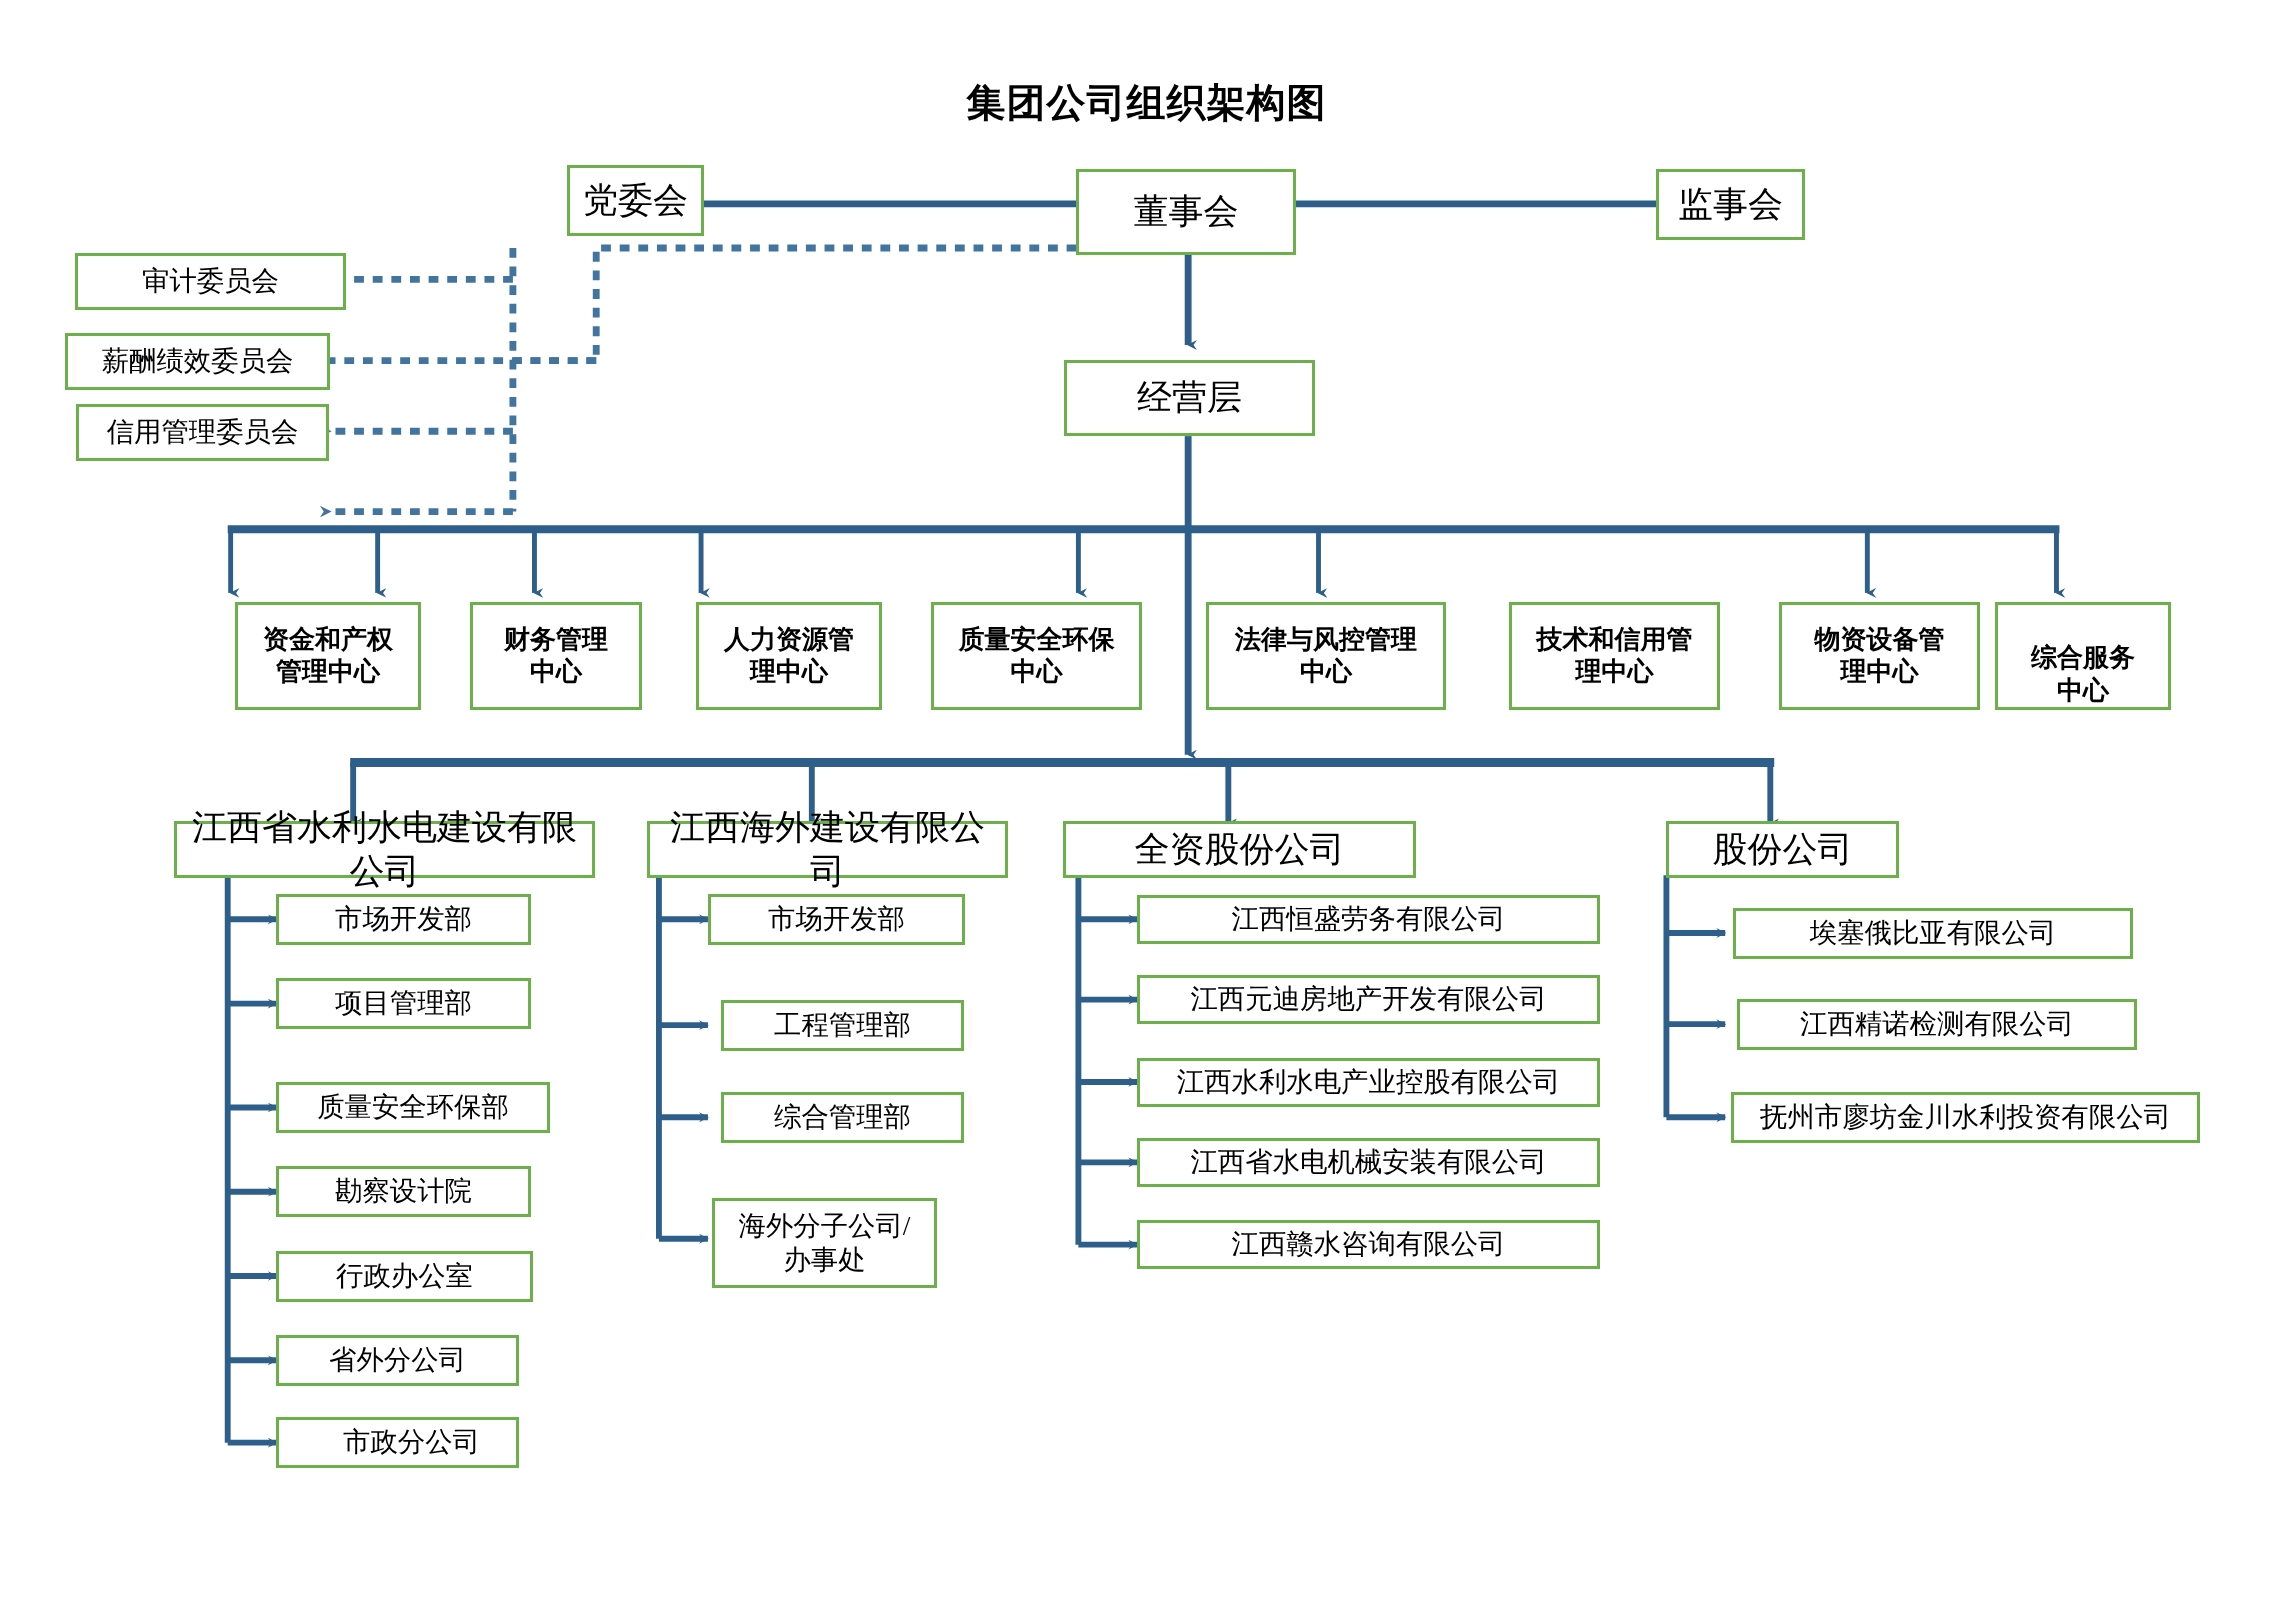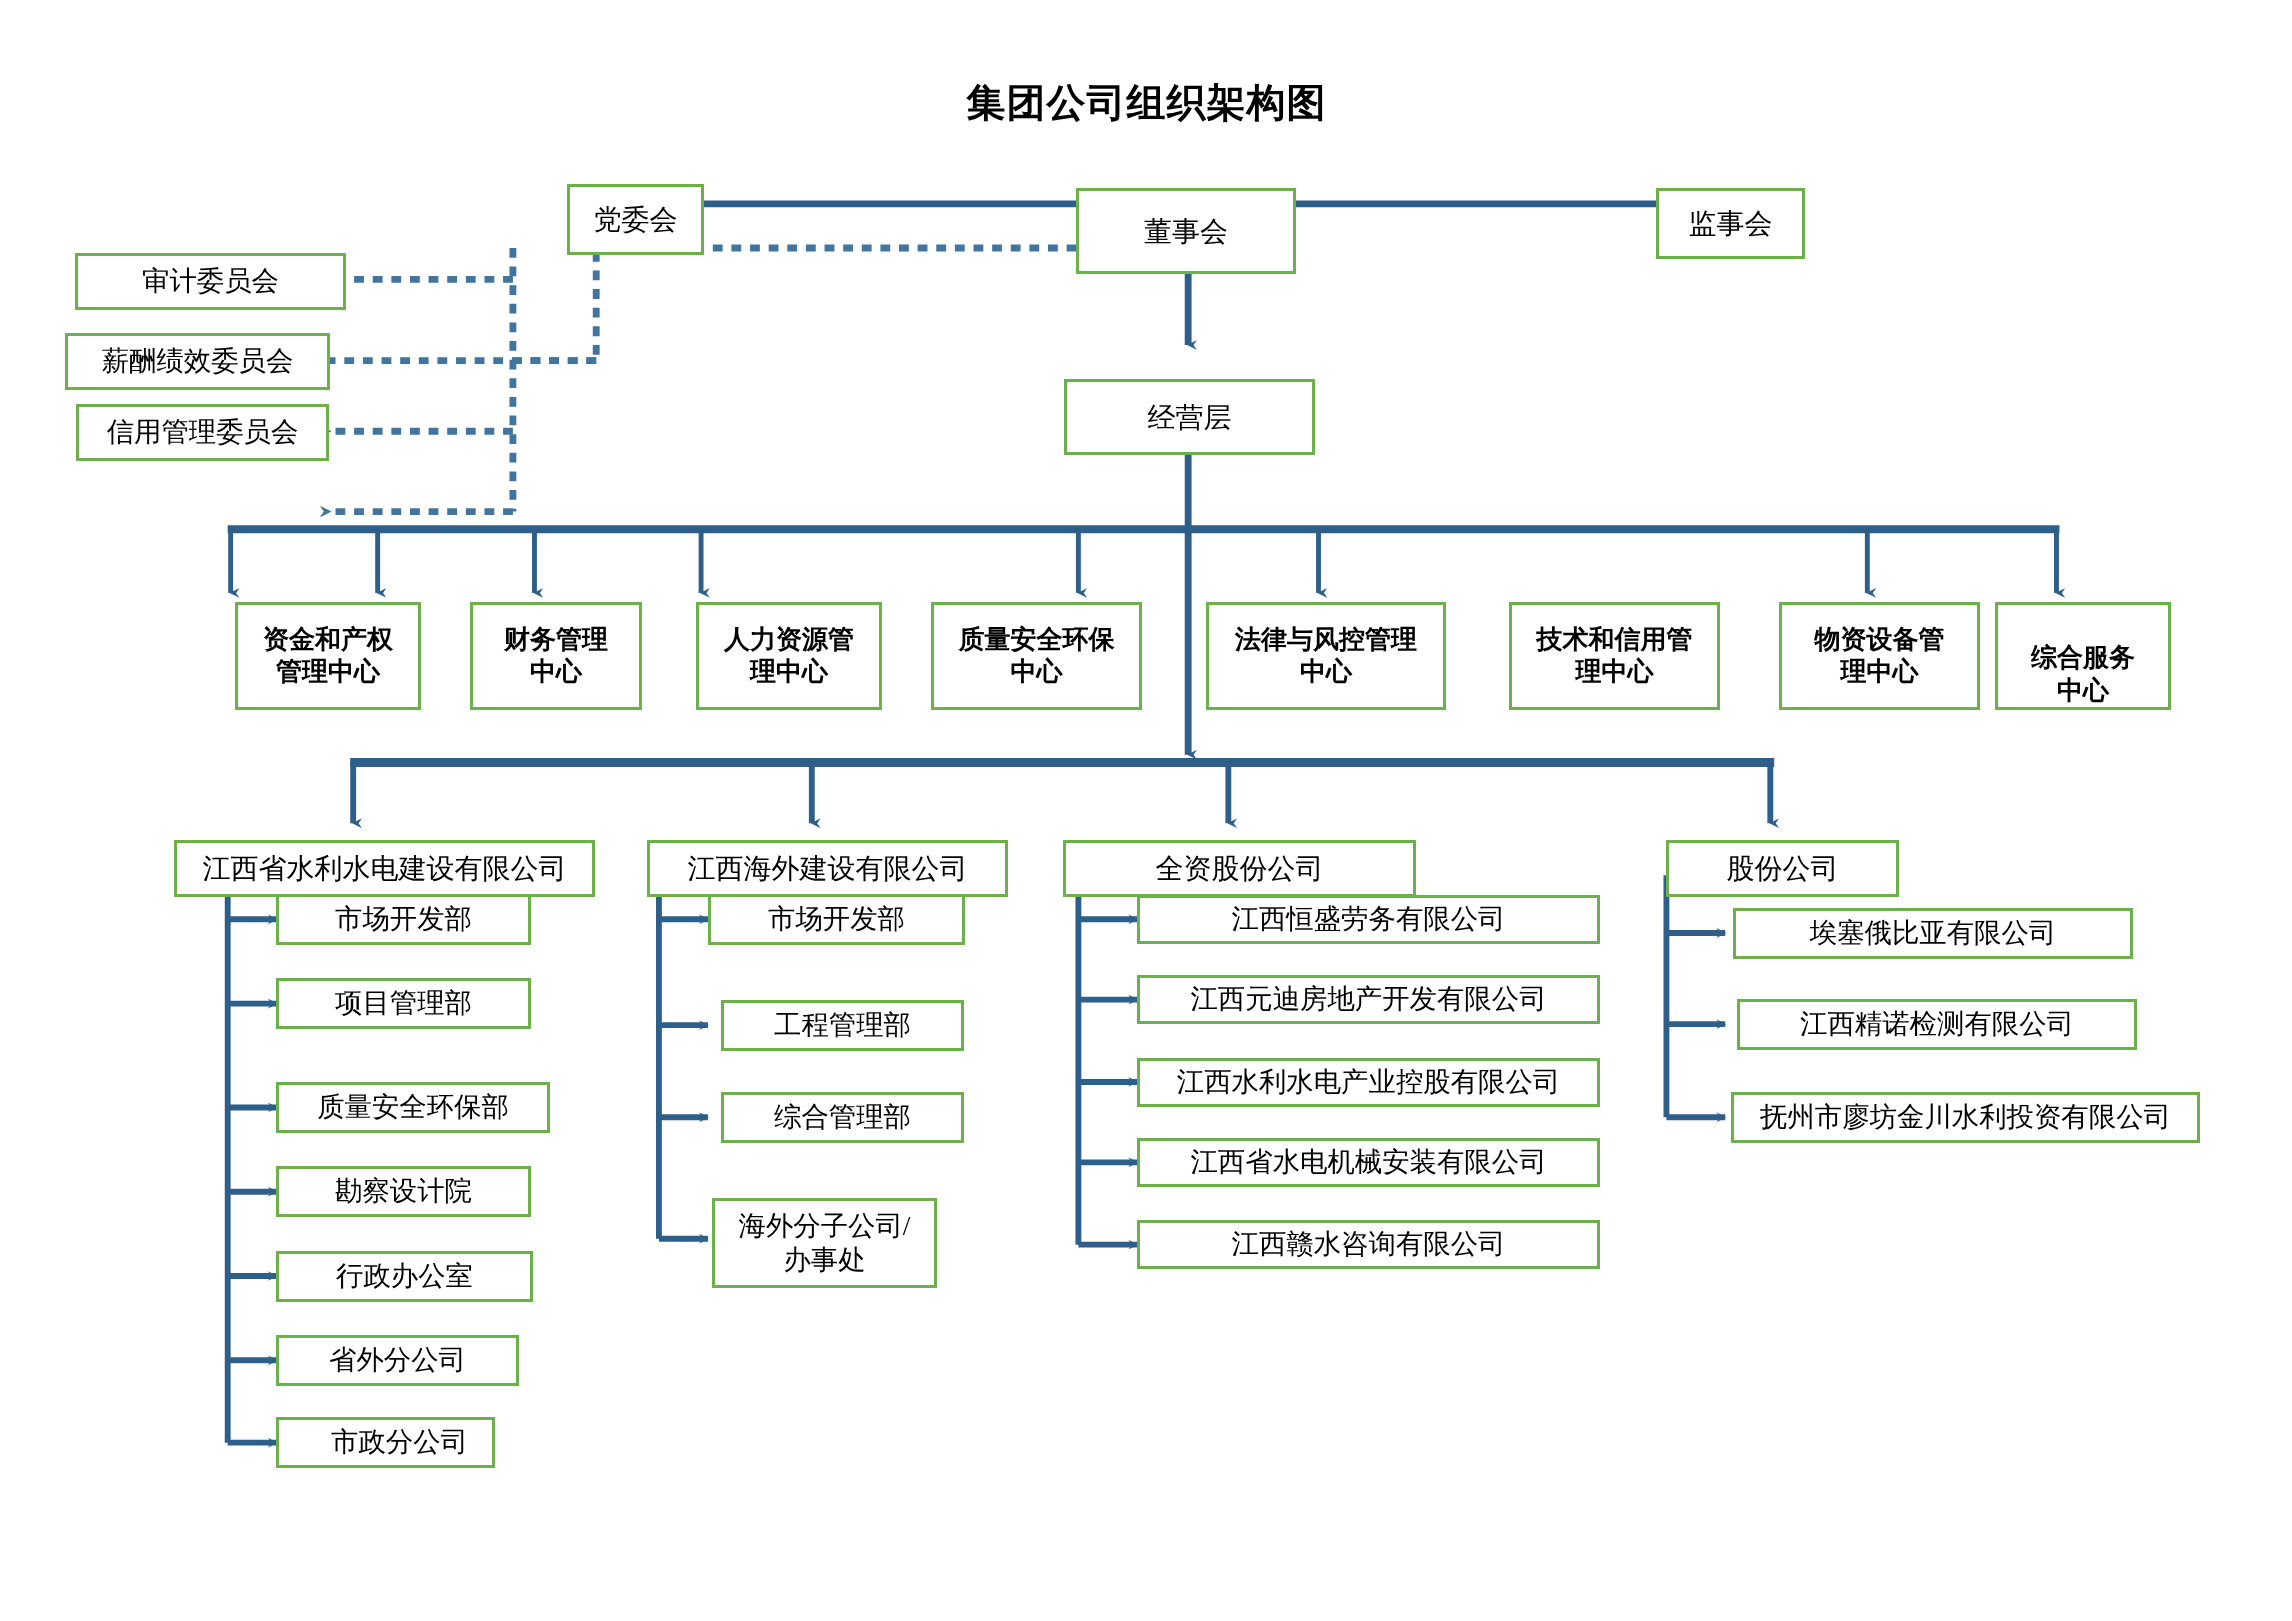--- a/index.html
+++ b/index.html
@@ -7,21 +7,21 @@
        font-family:"Liberation Serif","DejaVu Serif",serif;color:#000;}
   #chart{position:absolute;inset:0;width:2293px;height:1621px;}
   
   #wires{position:absolute;left:0;top:0;width:2293px;height:1621px;}
   .box{position:absolute;box-sizing:border-box;border:3.9px solid #6cb04b;
        background:#ffffff;display:flex;align-items:center;justify-content:center;
        text-align:center;line-height:1.25;color:#000;}
   .box span{display:block;padding:0 5.9px;white-space:pre-line;}
   .t-title{position:absolute;left:0;top:76px;width:2293px;text-align:center;
            font-size:39px;font-weight:700;letter-spacing:1px;}
-  .fs30{font-size:28px;margin-top:19px;}
+  .fs30{font-size:35px;}
   .fs28{font-size:27.4px;}
   .fs27{font-size:26px;font-weight:bold;}
 </style>
 </head>
 <body>
 
 <div id="chart">
 
   <svg id="wires" viewBox="0 0 2339 1654" xmlns="http://www.w3.org/2000/svg">
     <defs>
@@ -208,21 +208,21 @@
   </div>
   <div class="box fs28" style="left:276px;top:1166px;width:255px;height:51px;">
     <span>勘察设计院</span>
   </div>
   <div class="box fs28" style="left:276px;top:1251px;width:257px;height:51px;">
     <span>行政办公室</span>
   </div>
   <div class="box fs28" style="left:276px;top:1335px;width:243px;height:51px;">
     <span>省外分公司</span>
   </div>
-  <div class="box fs28" style="left:276px;top:1417px;width:219px;height:51px;padding-left:28px;">
+  <div class="box fs28" style="left:276px;top:1417px;width:243px;height:51px;padding-left:28px;">
     <span>市政分公司</span>
   </div>
 
   <div class="box fs28" style="left:708px;top:894px;width:257px;height:51px;">
     <span>市场开发部</span>
   </div>
   <div class="box fs28" style="left:721px;top:1000px;width:243px;height:51px;">
     <span>工程管理部</span>
   </div>
   <div class="box fs28" style="left:721px;top:1092px;width:243px;height:51px;">

